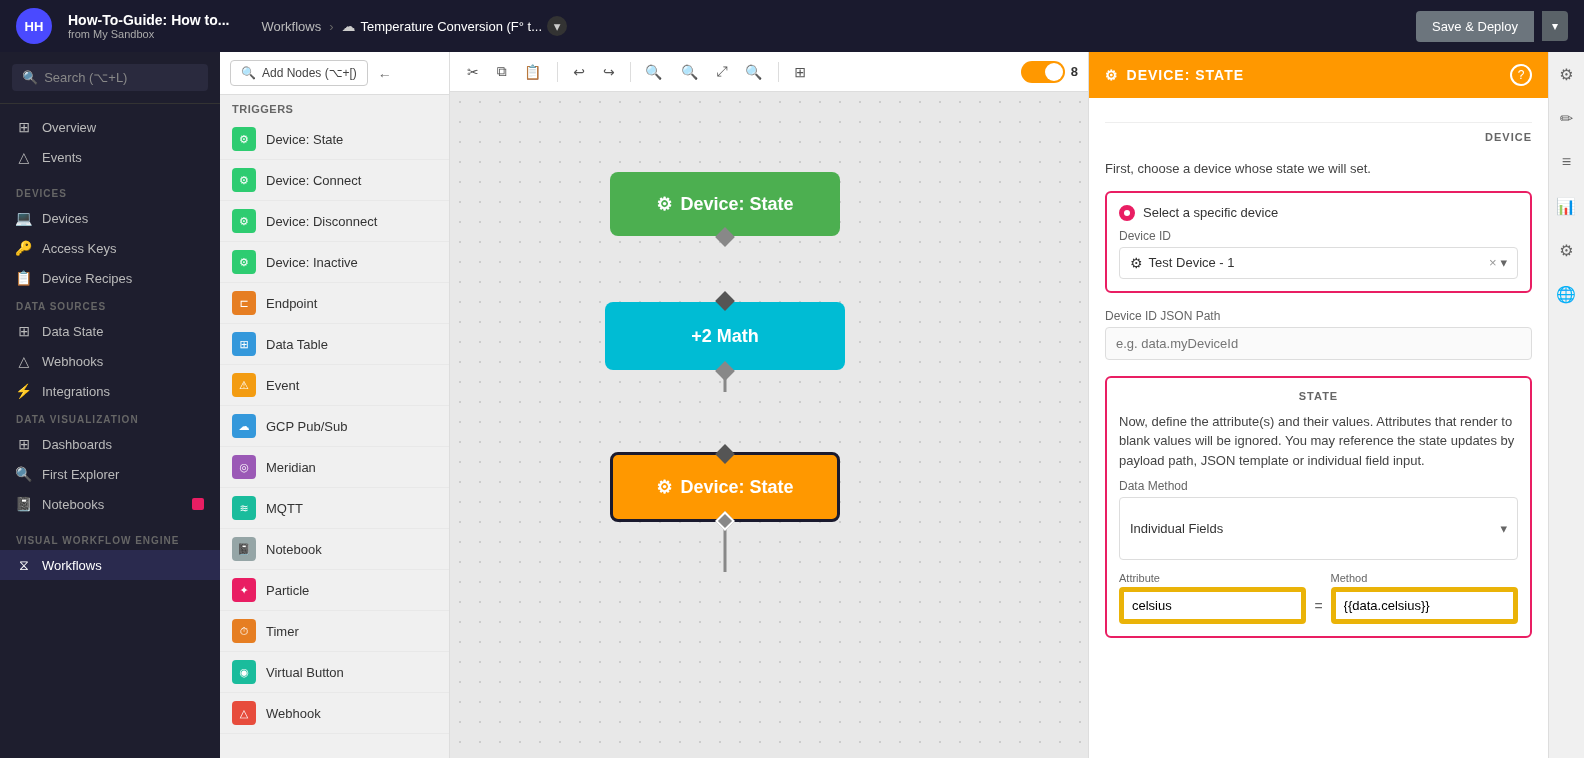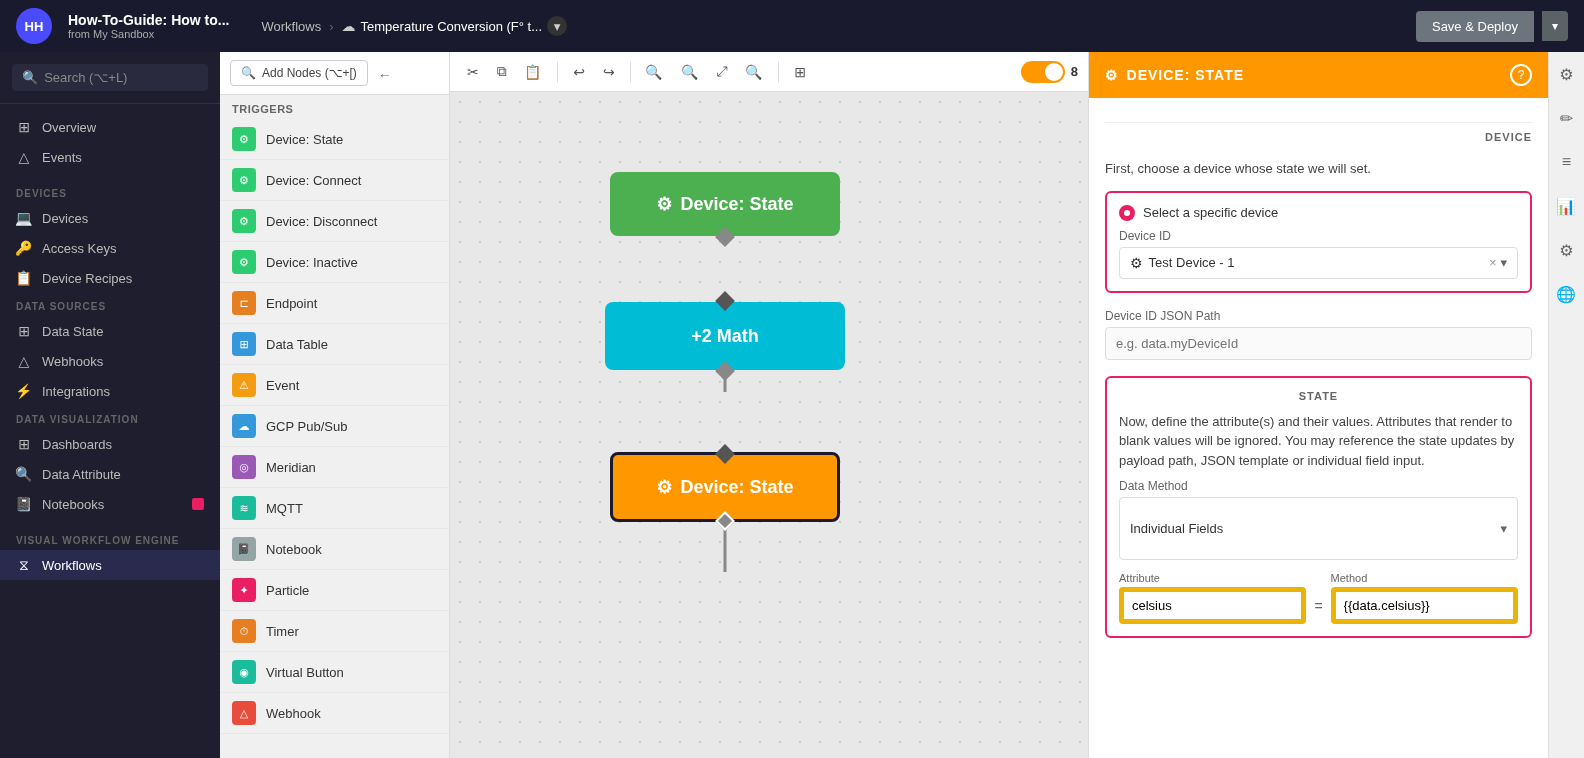--- a/index.html
+++ b/index.html
@@ -419,21 +419,21 @@
       <span class="nav-item-icon">⚡</span>
       <span>Integrations</span>
     </div>
     <div class="nav-section-label">DATA VISUALIZATION</div>
     <div class="nav-item">
       <span class="nav-item-icon">⊞</span>
       <span>Dashboards</span>
     </div>
     <div class="nav-item">
       <span class="nav-item-icon">🔍</span>
-      <span>Data Attribute</span>
+      <span>First Explorer</span>
     </div>
     <div class="nav-item">
       <span class="nav-item-icon">📓</span>
       <span>Notebooks</span>
       <span style="margin-left:auto;width:12px;height:12px;background:#e91e63;border-radius:2px;display:inline-block;"></span>
     </div>
     <div class="nav-bottom-label">VISUAL WORKFLOW ENGINE</div>
     <div class="workflows-item">
       <span class="nav-item-icon">⧖</span>
       <span>Workflows</span>

